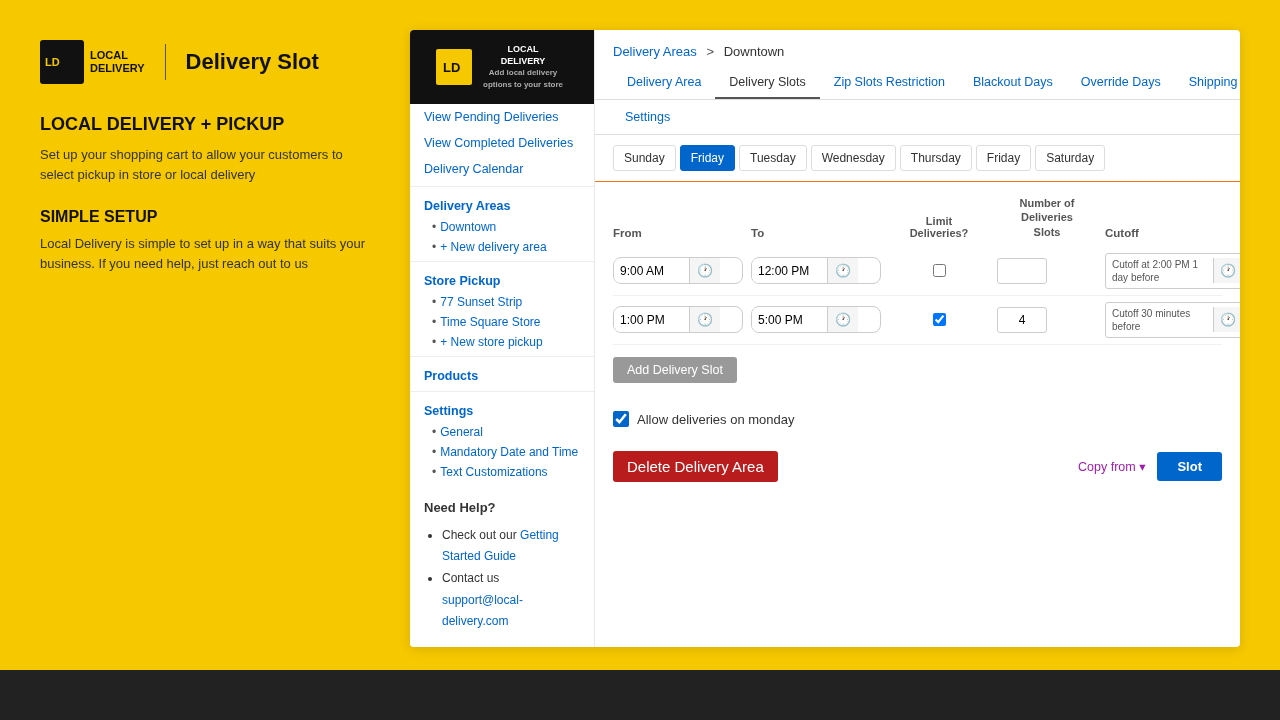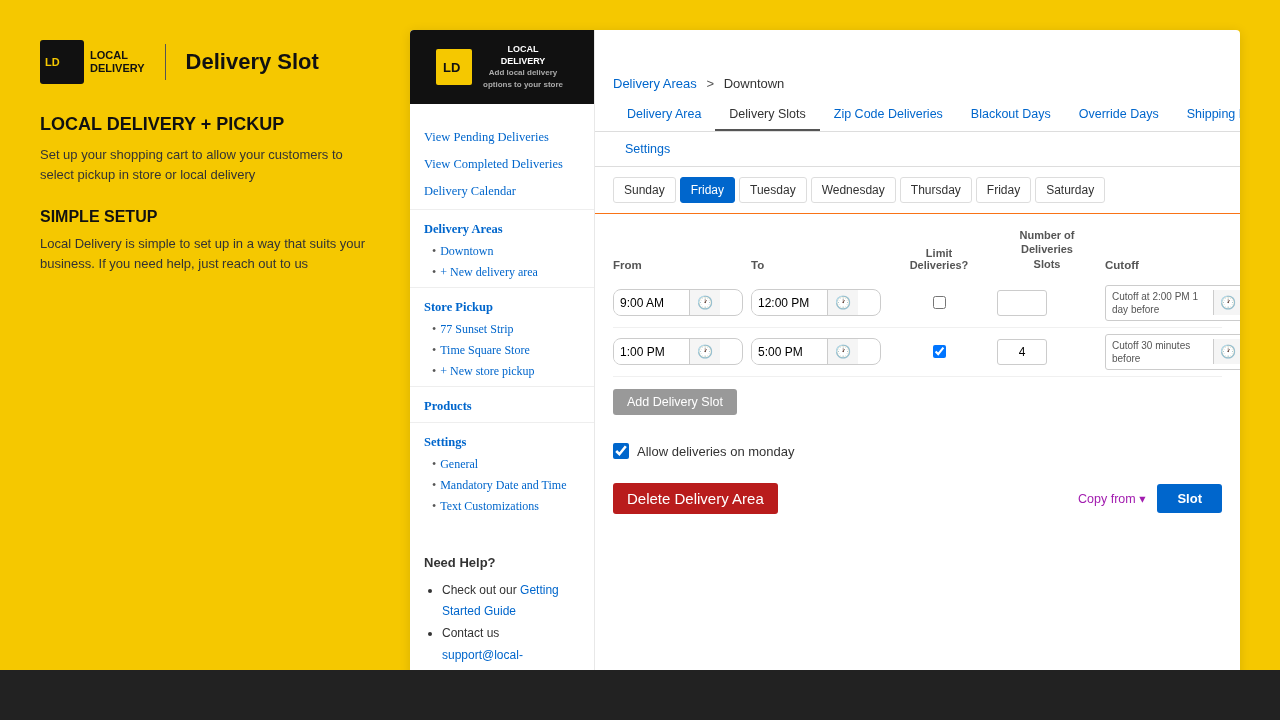--- a/index.html
+++ b/index.html
@@ -118,22 +118,21 @@
       font-size: 14px;
       font-weight: 900;
     }
     .sidebar-logo-text {
       color: #fff;
       font-size: 9px;
       font-weight: 600;
       line-height: 1.4;
     }
     .sidebar-nav {
-      padding: 20px 0;
-      font-family: Liberation Serif, serif;
+      padding: 0 0;
     }
     .sidebar-link {
       display: block;
       padding: 6px 14px;
       color: #0066cc;
       font-size: 12.5px;
       text-decoration: none;
       cursor: pointer;
     }
     .sidebar-section-title {
@@ -159,21 +158,20 @@
     .sidebar-divider {
       height: 1px;
       background: #eee;
       margin: 4px 0;
     }
     
     .main-content {
       flex: 1;
       padding: 0;
       overflow: auto;
-      margin-top: 32px;
     }
     .breadcrumb-bar {
       padding: 14px 18px 8px;
       font-size: 13px;
     }
     .breadcrumb-link {
       color: #0066cc;
       cursor: pointer;
     }
     .breadcrumb-sep {
@@ -507,21 +505,21 @@
 
       <div class="breadcrumb-bar">
         <span class="breadcrumb-link">Delivery Areas</span>
         <span class="breadcrumb-sep">&gt;</span>
         <span class="breadcrumb-current">Downtown</span>
       </div>
 
       <div class="tabs-bar">
         <div class="tab-item">Delivery Area</div>
         <div class="tab-item active">Delivery Slots</div>
-        <div class="tab-item">Zip Code Deliveries</div>
+        <div class="tab-item">Zip Slots Restriction</div>
         <div class="tab-item">Blackout Days</div>
         <div class="tab-item">Override Days</div>
         <div class="tab-item">Shipping Rates</div>
       </div>
 
       <div class="settings-tab-row">
         <span class="settings-tab">Settings</span>
       </div>
 
       <div class="days-row">

